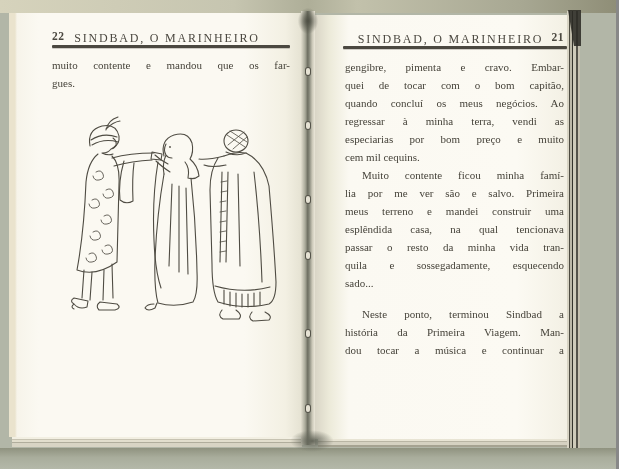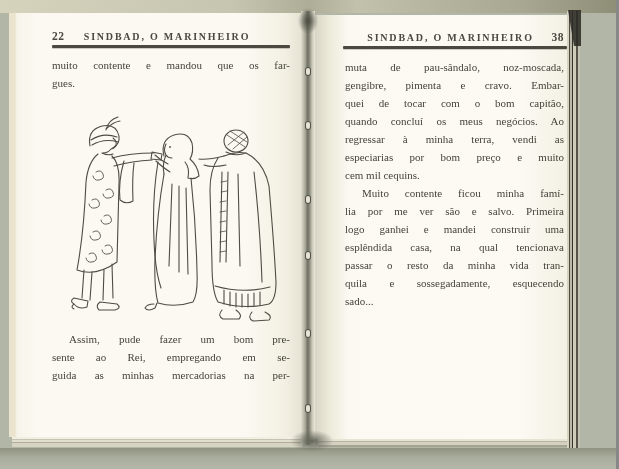--- a/index.html
+++ b/index.html
@@ -34,22 +34,22 @@
   .stitch{position:absolute;left:306px;width:4px;height:7px;border-radius:2px;
     background:#e6e2d4;box-shadow:0 0 0 1px #55544a;}
   
   .fore-edge{position:absolute;left:567px;top:11px;width:13px;height:437px;
     background:repeating-linear-gradient(90deg,#d8d4c4 0 2px,#4e4c41 2px 3.5px,#bdb9a8 3.5px 5px,#35342c 5px 6.5px,#cfcbba 6.5px 9.5px,#55534a 9.5px 11px,#c5c1b0 11px 13px);}
   .corner-dark{position:absolute;left:561px;top:10px;width:20px;height:36px;background:#2c2b25;
     clip-path:polygon(35% 0,100% 0,100% 100%,65% 100%);opacity:.88;}
   
   .header{position:absolute;height:14px;color:var(--rule);}
   .header .num{position:absolute;top:0;font-size:11.5px;font-weight:bold;letter-spacing:.5px;}
-  .header .title{position:absolute;left:0;right:8px;top:1px;text-align:center;font-size:10px;
-    font-weight:bold;letter-spacing:1.8px;white-space:nowrap;}
+  .header .title{position:absolute;left:0;right:8px;top:1px;text-align:center;font-size:12px;
+    font-weight:normal;letter-spacing:1.8px;white-space:nowrap;}
   .lp-header{left:52px;top:30px;width:238px;}
   .lp-header .num{left:0;}
   .rp-header{left:345px;top:31px;width:219px;}
   .rp-header .num{right:0;}
   .rule{position:absolute;height:2.5px;background:var(--rule);border-radius:1px;
     box-shadow:0 1px 0 rgba(75,72,64,.25);}
   .lp-rule{left:52px;top:45px;width:238px;}
   .rp-rule{left:343px;top:46px;width:224px;}
   
   .textblock{position:absolute;color:var(--ink);font-size:11px;line-height:18px;}
@@ -147,46 +147,45 @@
         <g stroke-width="0.8">
           <path d="M163,68 L169,67 M163,78 L169,77 M162,88 L168,87 M162,98 L168,97 M162,108 L168,107 M162,118 L168,117 M162,128 L168,127 M162,138 L168,137"></path>
         </g>
         <path d="M180,60 L182,152 M196,58 Q202,110 204,168"></path>
         <path d="M157,172 Q185,180 212,173 M166,176 L166,190 M172,178 L172,192 M178,179 L178,193 M184,180 L184,193 M190,180 L190,193 M196,179 L196,192 M202,178 L202,191"></path>
         <path d="M164,196 Q159,202 165,205 L181,205 Q185,201 178,196 M194,198 Q189,204 195,207 L211,206 Q215,202 207,198"></path>
       </g>
     </svg>
   </div>
 
-  <div class="textblock lp-p2 para">
-      <div class="line indent">Assim, pude fazer um bom pre-</div>
-      <div class="line">sente ao Rei, empregando em se-</div>
-      <div class="line">guida as minhas mercadorias na per-</div>
-    </div>
 
   <div class="header rp-header">
     <span class="title">SINDBAD, O MARINHEIRO</span>
-    <span class="num">38</span>
+    <span class="num">21</span>
   </div>
   <div class="rule rp-rule"></div>
 
   <div class="textblock rp-body">
     <div class="para">
-        <div class="line">muta de pau-sândalo, noz-moscada,</div>
         <div class="line">gengibre, pimenta e cravo. Embar-</div>
         <div class="line">quei de tocar com o bom capitão,</div>
         <div class="line">quando concluí os meus negócios. Ao</div>
         <div class="line">regressar à minha terra, vendi as</div>
         <div class="line">especiarias por bom preço e muito</div>
         <div class="line noju">cem mil cequins.</div>
       </div>
     <div class="para">
         <div class="line indent">Muito contente ficou minha famí-</div>
         <div class="line">lia por me ver são e salvo. Primeira</div>
-        <div class="line">logo ganhei e mandei construir uma</div>
+        <div class="line">meus terreno e mandei construir uma</div>
         <div class="line">esplêndida casa, na qual tencionava</div>
         <div class="line">passar o resto da minha vida tran-</div>
         <div class="line">quila e sossegadamente, esquecendo</div>
         <div class="line noju">sado...</div>
+      </div>
+    <div class="para gap">
+        <div class="line indent">Neste ponto, terminou Sindbad a</div>
+        <div class="line">história da Primeira Viagem. Man-</div>
+        <div class="line">dou tocar a música e continuar a</div>
       </div>
   </div>
 
 </div>
 
 </body></html>

